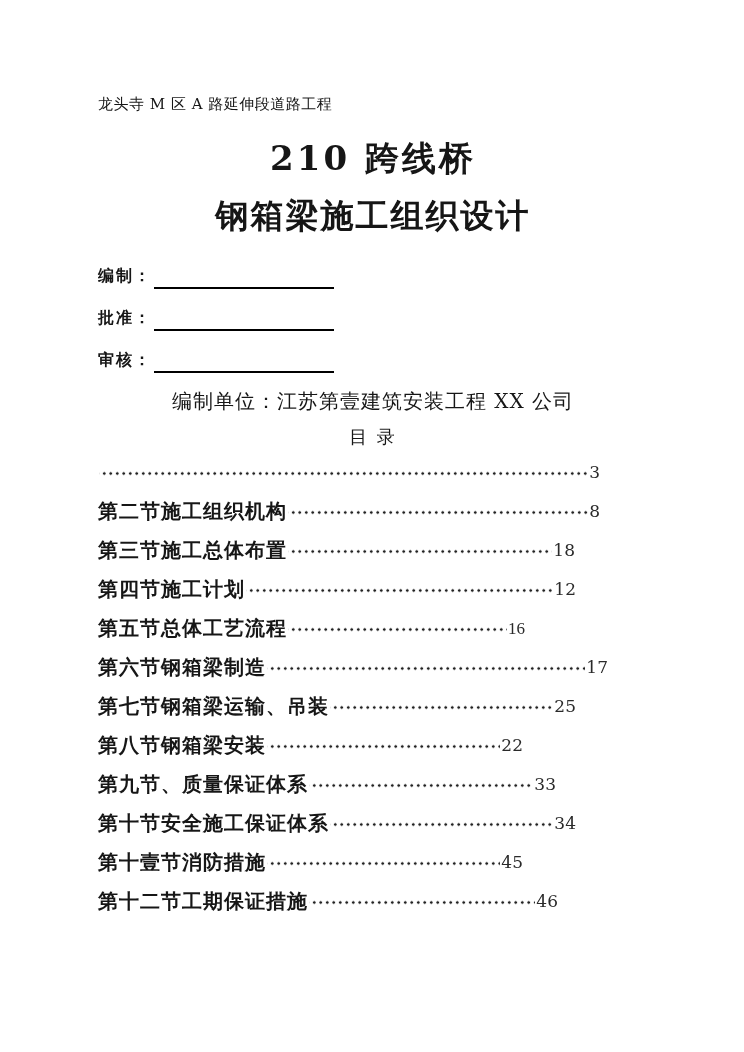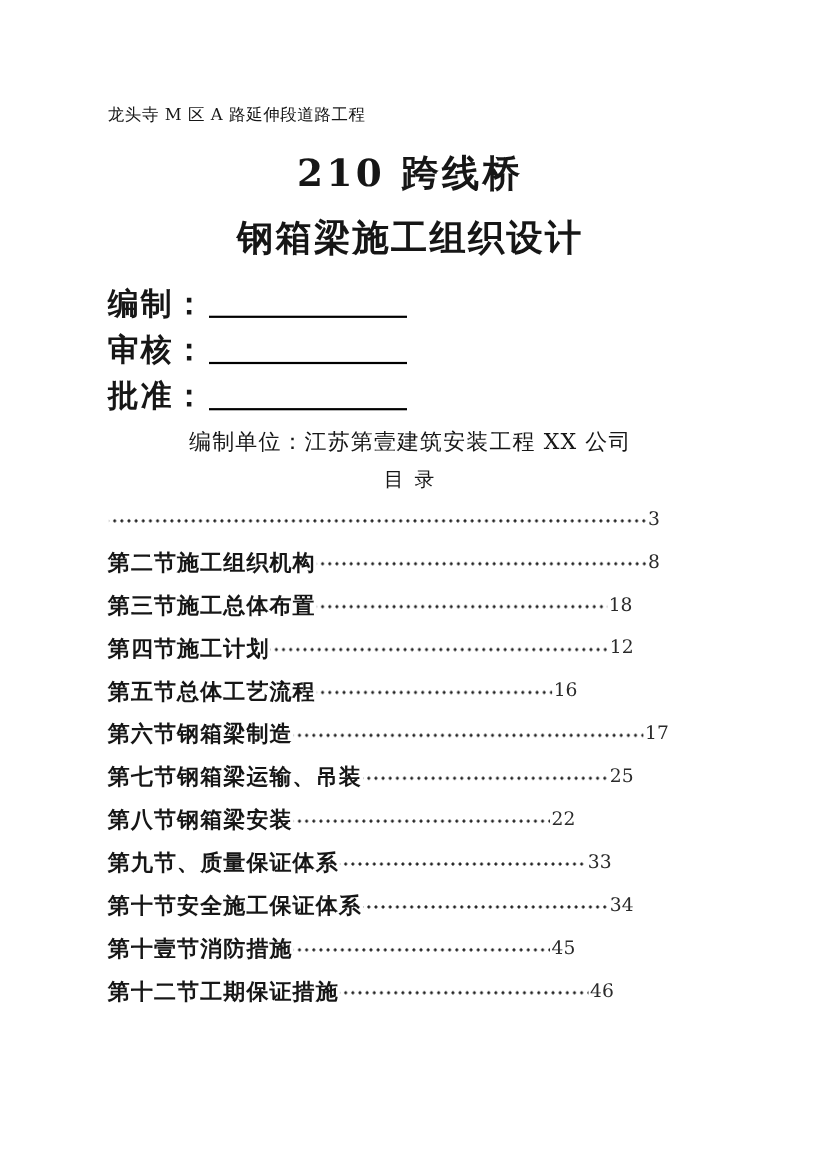--- a/index.html
+++ b/index.html
@@ -44,21 +44,21 @@
   .sig-block {
     margin-top: 28px;
   }
   .sig-row {
     height: 26px;
     margin-bottom: 16px;
     display: flex;
     align-items: flex-end;
   }
   .sig-label {
-    font-size: 28px;
+    font-size: 16px;
     font-weight: bold;
     letter-spacing: 2px;
     line-height: 26px;
     white-space: nowrap;
   }
   .sig-line {
     display: inline-block;
     width: 180px;
     height: 24px;
     margin-left: 2px;
@@ -116,21 +116,21 @@
     font-weight: normal;
     color: #2a2a2a;
     white-space: nowrap;
     line-height: 23px;
   }
   
   .toc-row:nth-child(1)  { width: 502px; }
   .toc-row:nth-child(2)  { width: 502px; }
   .toc-row:nth-child(3)  { width: 477px; }
   .toc-row:nth-child(4)  { width: 478px; }
-  .toc-row:nth-child(5)  { width: 427px; }
+  .toc-row:nth-child(5)  { width: 427px; font-family: Liberation Serif, serif; }
   .toc-row:nth-child(6)  { width: 510px; }
   .toc-row:nth-child(7)  { width: 478px; }
   .toc-row:nth-child(8)  { width: 425px; }
   .toc-row:nth-child(9)  { width: 458px; }
   .toc-row:nth-child(10) { width: 478px; align-items: flex-end; }
   .toc-row:nth-child(11) { width: 425px; }
   .toc-row:nth-child(12) { width: 460px; }
 </style>
 </head>
 <body>
@@ -141,27 +141,27 @@
 
   <div class="doc-title-1">210 跨线桥</div>
   <div class="doc-title-2">钢箱梁施工组织设计</div>
 
   <div class="sig-block">
     <div class="sig-row">
       <span class="sig-label">编制：</span>
         <span class="sig-line"></span>
     </div>
     <div class="sig-row">
+      <span class="sig-label">批准：</span>
+        <span class="sig-line"></span>
+    </div>
+    <div class="sig-row">
       <span class="sig-label">审核：</span>
         <span class="sig-line"></span>
     </div>
-    <div class="sig-row">
-      <span class="sig-label">批准：</span>
-        <span class="sig-line"></span>
-    </div>
   </div>
 
   <div class="prepared-by">编制单位：江苏第壹建筑安装工程 XX 公司</div>
 
 
   <div class="toc-title">目 录</div>
 
   <div class="toc">
     <div class="toc-row">
       <span class="toc-leader"></span>

